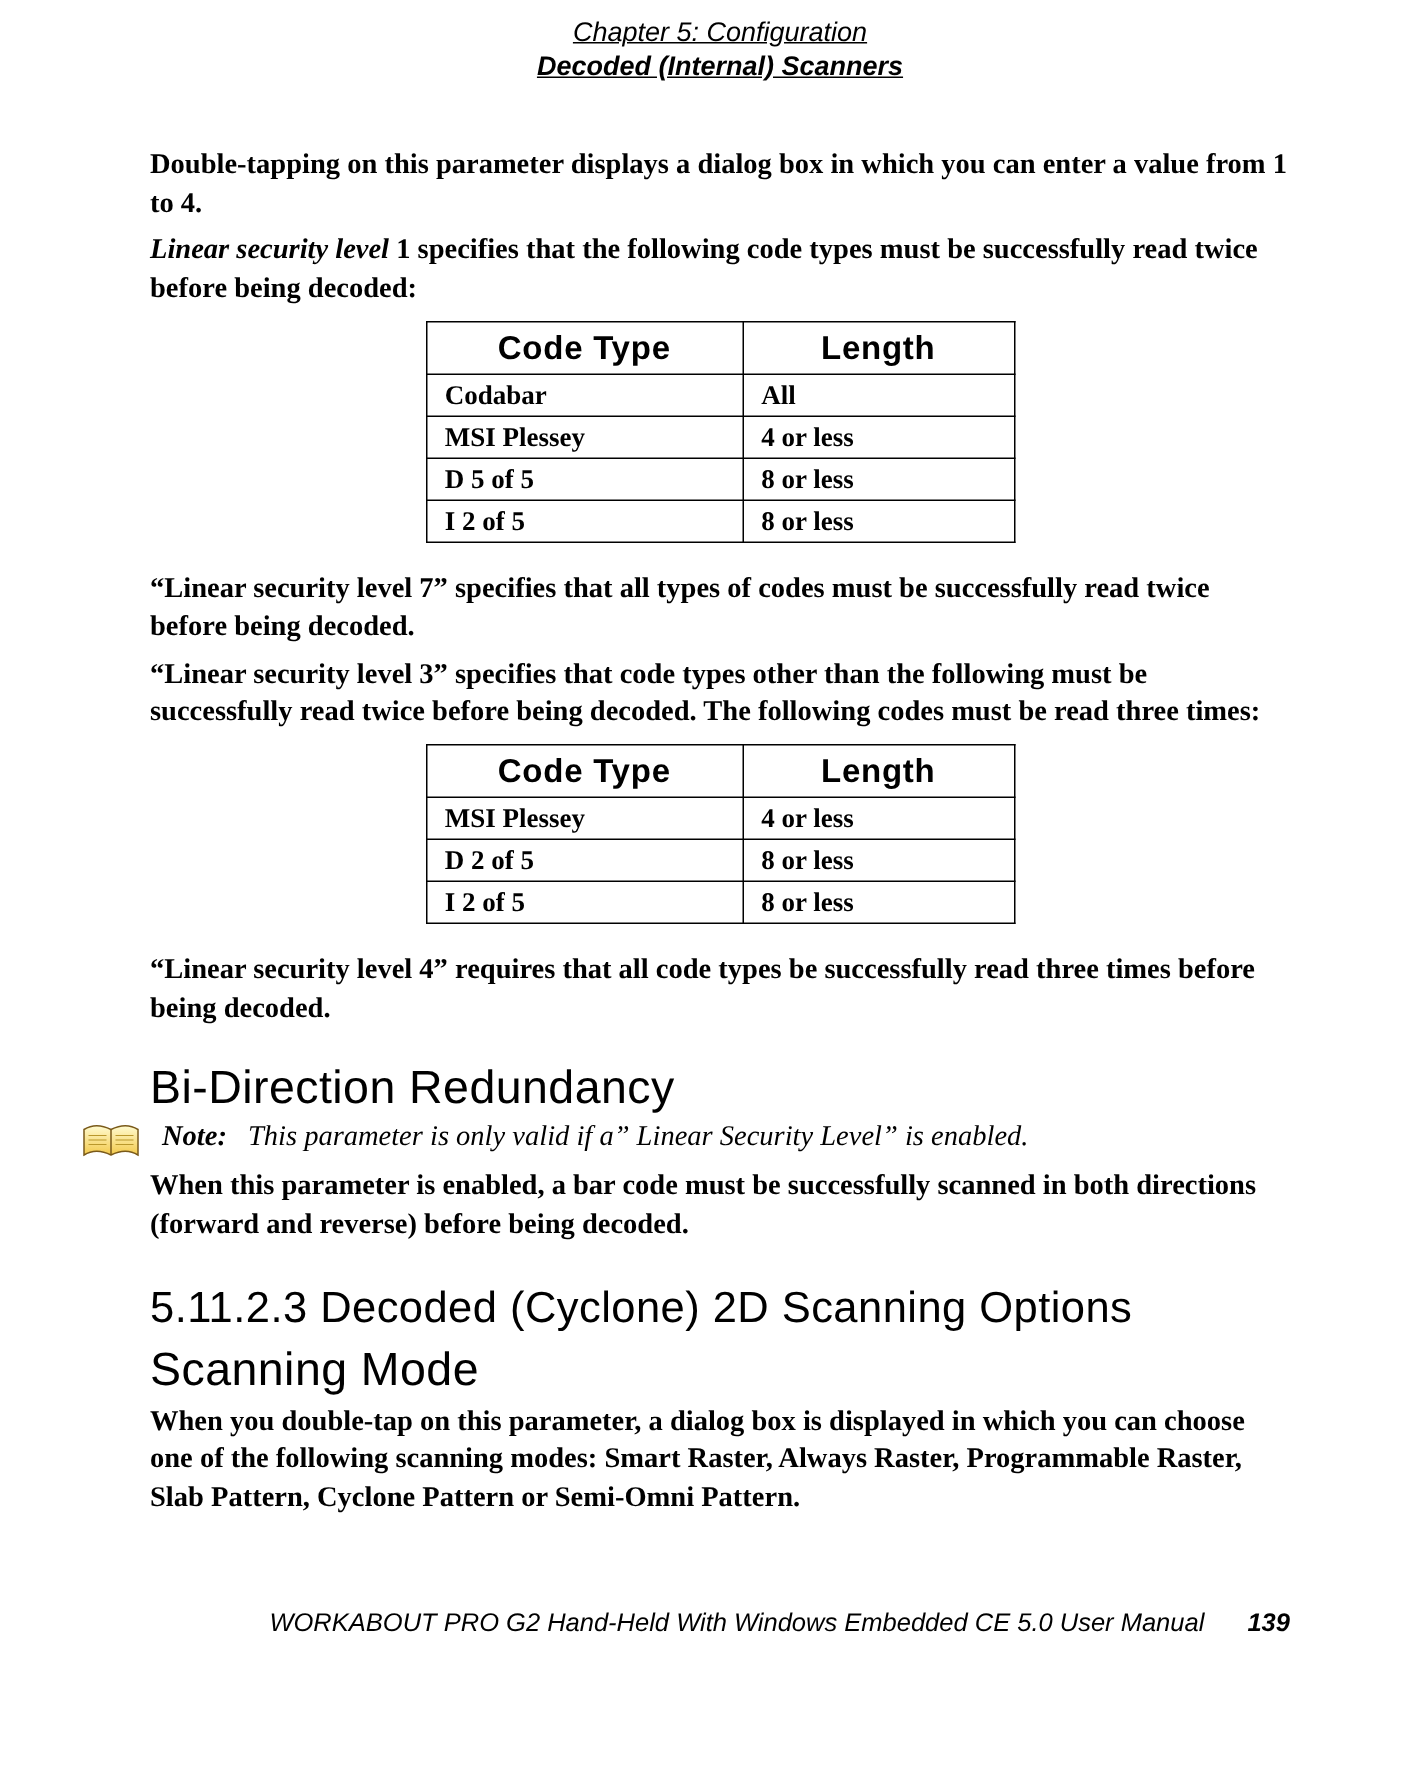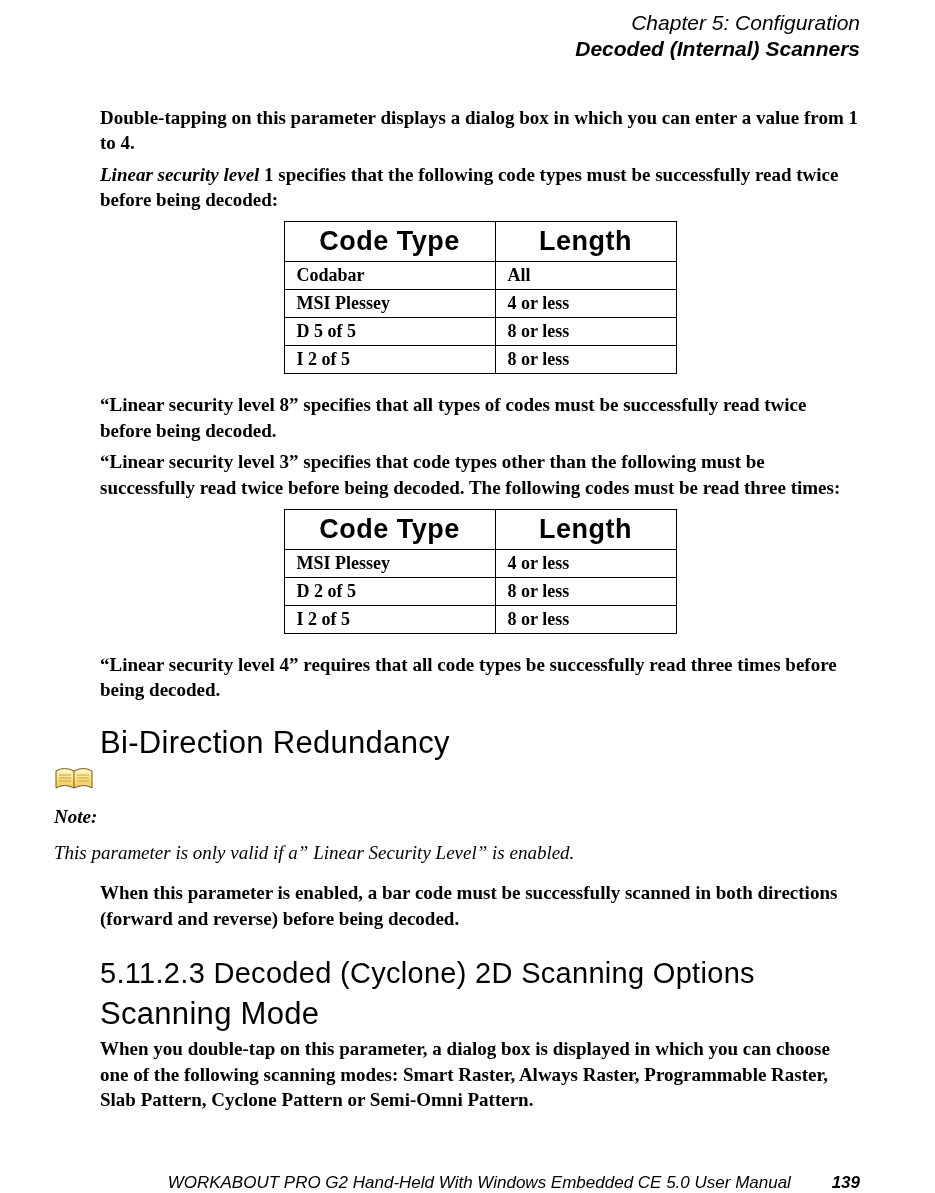--- a/index.html
+++ b/index.html
@@ -9,26 +9,27 @@
       width: 935px;
       font-family: "Times New Roman", Times, serif;
       font-size: 19px;
       color: #000;
     }
     .page {
       padding: 10px 75px 30px 100px;
       box-sizing: border-box;
     }
     .header {
-      text-align: right;
-      font-style: italic;
-      font-size: 21px;
+      text-align: center;
+      font-style: italic;
+      font-size: 18px;
       line-height: 1.25;
       margin-bottom: 42px;
       font-family: Arial, Helvetica, sans-serif;
+      text-decoration: underline;
     }
     .header .line1 {
       font-weight: normal;
     }
     .header .line2 {
       font-weight: 700;
     }
     .body-text {
       margin: 0 0 6px 0;
       line-height: 1.35;
@@ -50,21 +51,21 @@
       padding: 3px 10px 3px 12px;
       text-align: left;
       font-size: 18px;
       vertical-align: middle;
       font-weight: bold;
     }
     th {
       font-family: "Arial Narrow", Arial, Helvetica, sans-serif;
       font-weight: 600;
       text-align: center;
-      font-size: 27px;
+      font-size: 22px;
       letter-spacing: 0.5px;
       padding: 4px 10px;
     }
     th:first-child { width: 190px; }
     th:last-child  { width: 160px; margin-top: 40px; }
     td { font-family: "Times New Roman", serif; }
     .h3 {
       font-family: "Arial Narrow", Arial, Helvetica, sans-serif;
       font-size: 31px;
       font-weight: 500;
@@ -75,22 +76,21 @@
       font-family: "Arial Narrow", Arial, Helvetica, sans-serif;
       font-size: 29px;
       font-weight: 500;
       margin: 26px 0 6px 0;
       letter-spacing: 0.3px;
     }
     .note-row {
       display: flex;
       align-items: flex-start;
       gap: 14px;
-      margin: 4px 0 16px -46px;
-      flex-direction: column;
+      margin: 4px 0 4px -46px;
     }
     .note-row .note-label {
       font-style: italic;
       font-weight: 700;
       font-family: "Times New Roman", serif;
     }
     .note-row .note-text {
       font-style: italic;
       font-family: "Times New Roman", serif;
       flex: 1;
@@ -98,21 +98,21 @@
     .book-icon-svg { flex: 0 0 auto; margin-top: 1px; }
     .footer {
       margin-top: 60px;
       text-align: right;
       font-style: italic;
       font-family: Arial, Helvetica, sans-serif;
       font-size: 17px;
     }
     .footer .pg {
       font-weight: 700;
-      margin-left: 36px;
+      margin-left: 24px;
       text-align: center;
     }
   </style>
 </head>
 <body>
 
 <div class="page">
 
   <div class="header">
     <div class="line1">Chapter 5: Configuration</div>
@@ -147,21 +147,21 @@
             <td>8 or less</td>
           </tr>
         <tr>
             <td>I 2 of 5</td>
             <td>8 or less</td>
           </tr>
       </tbody>
     </table>
   </div>
 
-  <p class="body-text">“Linear security level 8” specifies that all types of codes must be successfully read twice before being decoded.</p>
+  <p class="body-text">“Linear security level 7” specifies that all types of codes must be successfully read twice before being decoded.</p>
   <p class="body-text">“Linear security level 3” specifies that code types other than the following must be successfully read twice before being decoded. The following codes must be read three times:</p>
 
   <div class="table-wrap">
     <table>
       <thead>
         <tr>
           <th>Code Type</th>
           <th>Length</th>
         </tr>
       </thead>

